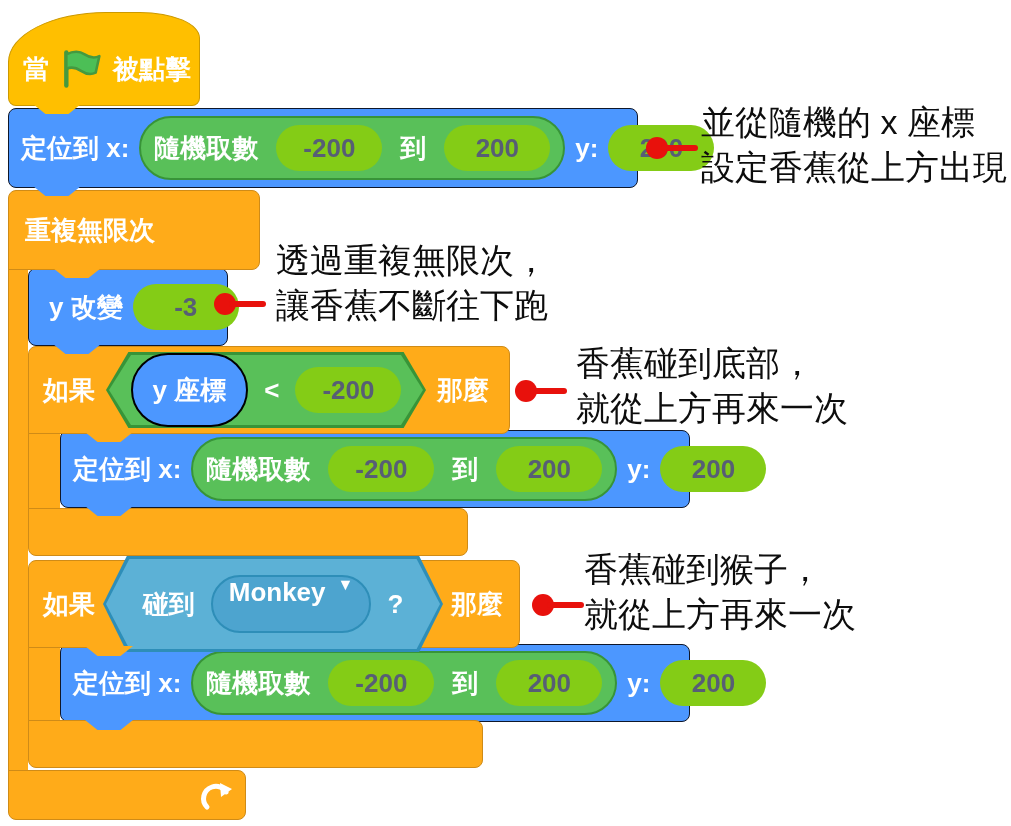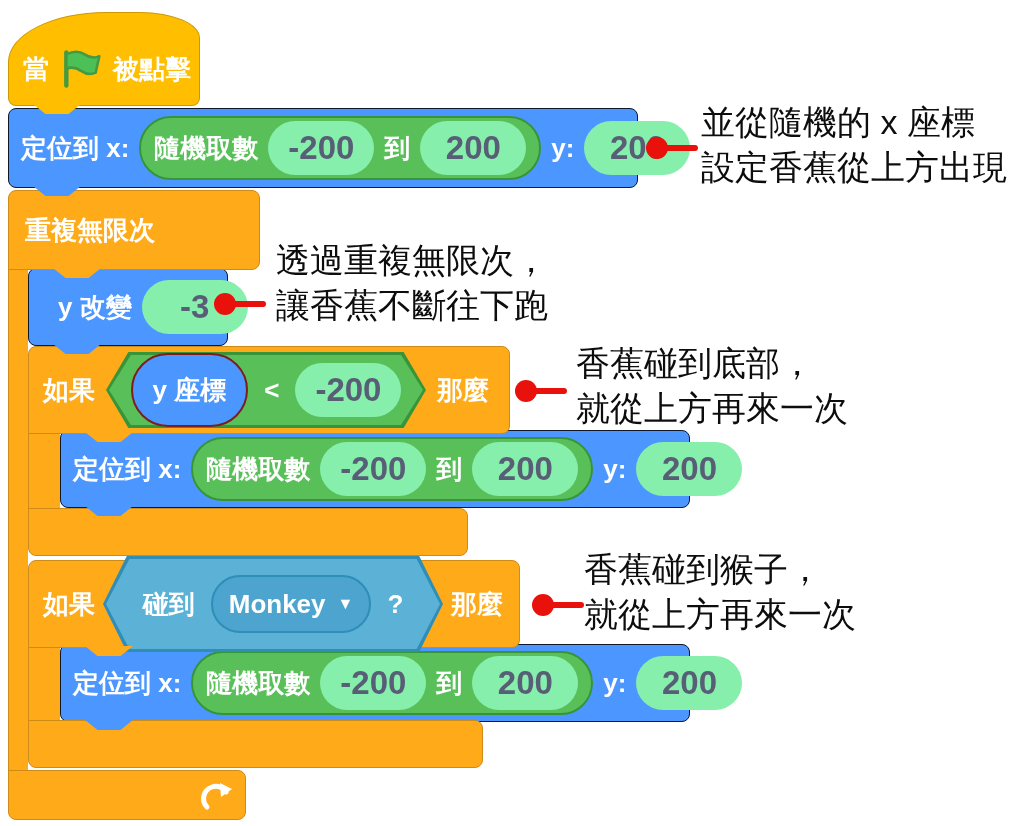--- a/index.html
+++ b/index.html
@@ -14,35 +14,35 @@
   .events{background:#FFBF00;border:1px solid #CC9900;}
   .hat{border-radius:98px 60px 8px 8px / 50px 26px 8px 8px;padding:26px 14px 6px 14px;}
   
   .tab{position:absolute;left:24px;bottom:-9px;width:48px;height:10px;z-index:3;
        clip-path:polygon(0 0,100% 0,74% 100%,26% 100%);}
   .tab.t-blue{background:#4C97FF;}
   .tab.t-yellow{background:#FFBF00;}
   .tab.t-orange{background:#FFAB19;}
   .tab.c-mouth{left:56px;}
   
-  .oval{background:#86efac;border-radius:999px;min-width:78px;height:54px;padding:0 14px;
+  .oval{background:#84cc16;border-radius:999px;min-width:78px;height:46px;padding:0 14px;
         display:flex;align-items:center;justify-content:center;
-        color:#575E75;font-weight:bold;font-size:33px;}
+        color:#575E75;font-weight:bold;font-size:26px;}
   .pick{background:#59C059;border:2px solid #389438;border-radius:999px;height:60px;
-        display:flex;align-items:center;gap:10px;padding:0 13px;}
-  .reporter{background:#4C97FF;border:2px solid #7f1d1d;border-radius:999px;height:54px;
+        display:flex;align-items:center;gap:18px;padding:0 13px;}
+  .reporter{background:#4C97FF;border:2px solid #000000;border-radius:999px;height:54px;
         padding:8px 20px;display:flex;align-items:center;}
   
   .hex{position:relative;display:flex;align-items:center;justify-content:center;}
   .hex-bg,.hex-fg{position:absolute;clip-path:polygon(0% 50%,7% 0%,93% 0%,100% 50%,93% 100%,7% 100%);}
   .hex-bg{inset:0;}
   .hex-fg{inset:3px;}
   .hex-content{position:relative;z-index:1;display:flex;align-items:center;gap:16px;}
   .dropdown{background:#4DA4CF;border:2px solid #2E8EB8;border-radius:999px;height:54px;
-        padding:0 16px;display:flex;align-items:center;gap:12px;color:#fff;
+        padding:0 16px;display:flex;align-items:flex-start;gap:12px;color:#fff;
         font-weight:bold;font-size:26px;}
   .caret{font-size:16px;line-height:1;color:#fff;}
   
   .c-header{display:flex;align-items:center;border-radius:8px 8px 8px 0;}
   .c-arm{background:#FFAB19;border-left:1px solid #CF8B17;}
   .c-footer{background:#FFAB19;border:1px solid #CF8B17;border-radius:0 8px 8px 8px;}
   
   .note{color:#0d0d0d;font-size:34px;line-height:45px;font-weight:500;white-space:nowrap;}
   .dot{width:22px;height:22px;border-radius:50%;background:#E8110C;}
   .dash{height:6px;width:37px;border-radius:3px;background:#E8110C;}
@@ -85,21 +85,21 @@
   <div class="abs c-arm" style="left:8px;top:268px;width:20px;height:504px;"></div>
   <div class="abs c-footer" style="left:8px;top:770px;width:238px;height:50px;">
     <span class="icon abs" style="right:10px;top:9px;">
       <svg width="36" height="32" viewBox="0 0 36 32">
         <path d="M8 27 C2 21 4 10 13 7 C19 5 25 8 27 12" fill="none" stroke="#ffffff" stroke-width="5" stroke-linecap="round"></path>
         <path d="M21 3 L33 9 L22 17 Z" fill="#ffffff"></path>
       </svg>
     </span>
   </div>
 
-  <div class="abs block motion" style="left:28px;top:268px;width:200px;height:78px;padding:0 19px;">
+  <div class="abs block motion" style="left:28px;top:268px;width:200px;height:78px;padding:0 10px;">
     <span class="lbl"></span>
     <span class="lbl">y 改變</span>
     <span class="oval">-3</span>
     <i class="tab t-blue"></i>
   </div>
 
   <div class="abs control c-header" style="left:28px;top:346px;width:482px;height:88px;justify-content:space-between;padding:0 20px 0 14px;z-index:2;">
     <span class="lbl">如果</span>
     <div class="hex" style="width:320px;height:76px;">
       <i class="hex-bg" style="background:#389438;"></i>

